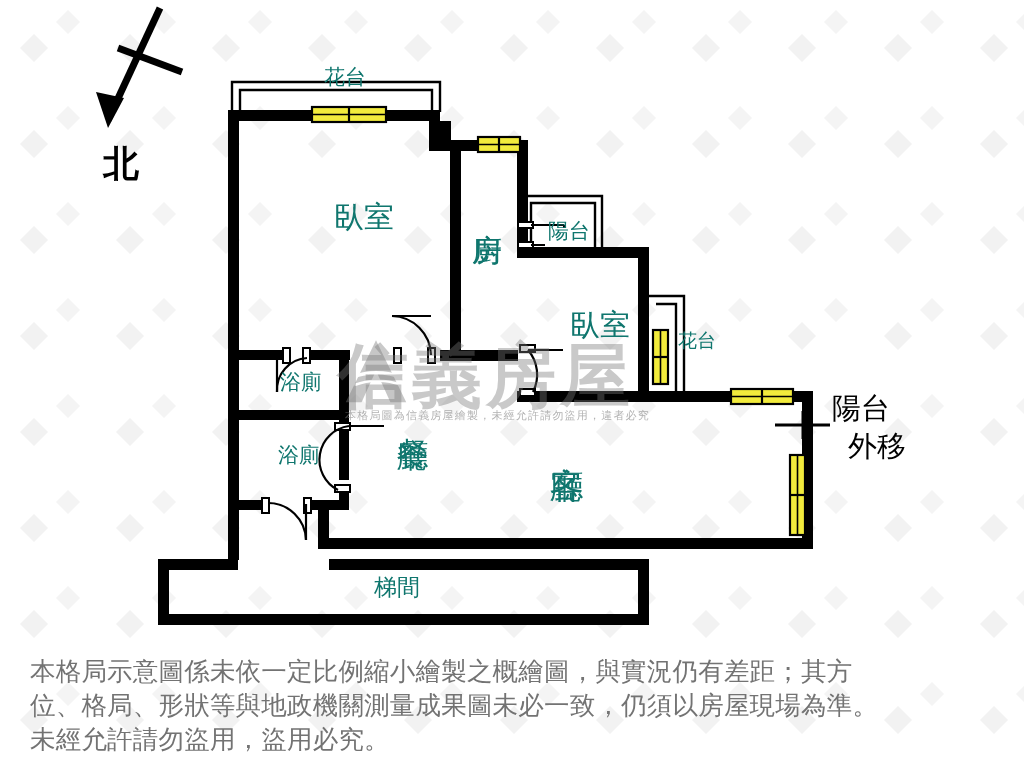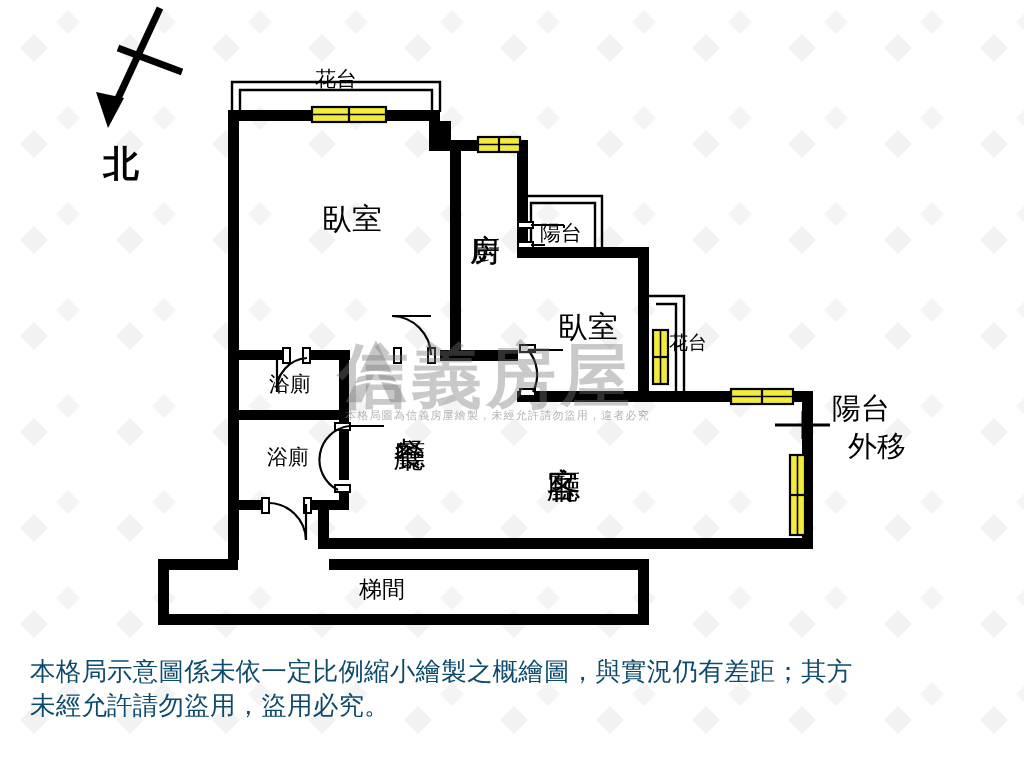--- a/index.html
+++ b/index.html
@@ -26,41 +26,41 @@
   #floorplan-svg {
     position: absolute;
     left: 0;
     top: 0;
     width: 1024px;
     height: 768px;
     display: block;
   }
   .room-label {
     position: absolute;
-    font-family: Liberation Sans, sans-serif;
-    color: #000000;
+    font-family: Liberation Mono, monospace;
+    color: #0f766e;
     white-space: pre;
     line-height: 1.02;
-    text-align: center;
+    text-align: right;
     letter-spacing: 0px;
   }
   .vertical-label {
     writing-mode: vertical-rl;
     text-orientation: upright;
     line-height: 1.0;
   }
   .disclaimer {
     position: absolute;
     left: 30px;
     top: 655px;
     width: 970px;
     font-family: "Liberation Serif", "DejaVu Serif", serif;
     font-size: 25.5px;
     line-height: 1.33;
-    color: #0c4a6e;
+    color: #737373;
     letter-spacing: 0.2px;
   }
   .disclaimer div {
     white-space: pre;
   }
   #watermark-layer {
     position: absolute;
     left: 0;
     top: 0;
     width: 1024px;
@@ -300,16 +300,17 @@
 
   <div class="room-label" style="left:660px; top:333px; width:56px; font-size:19px;">花台</div>
 
   <div class="callout-text">
     <div style="position:absolute; left:832px; top:390px; width:90px;">陽台</div>
     <div style="position:absolute; left:832px; top:428px; width:90px;text-align:center;">外移</div>
   </div>
 
   <div class="disclaimer">
     <div>本格局示意圖係未依一定比例縮小繪製之概繪圖，與實況仍有差距；其方</div>
+    <div>位、格局、形狀等與地政機關測量成果圖未必一致，仍須以房屋現場為準。</div>
     <div>未經允許請勿盜用，盜用必究。</div>
   </div>
 
 </div>
 
 </body></html>

